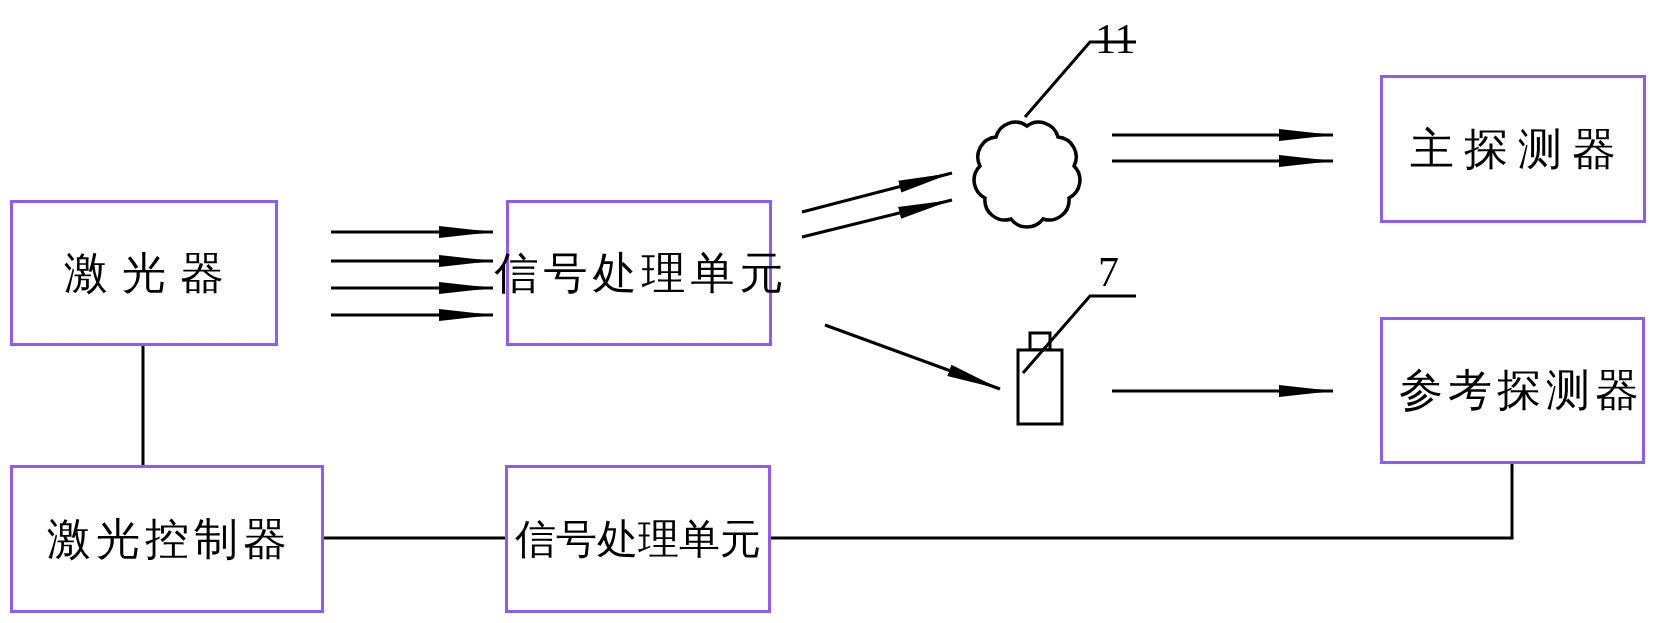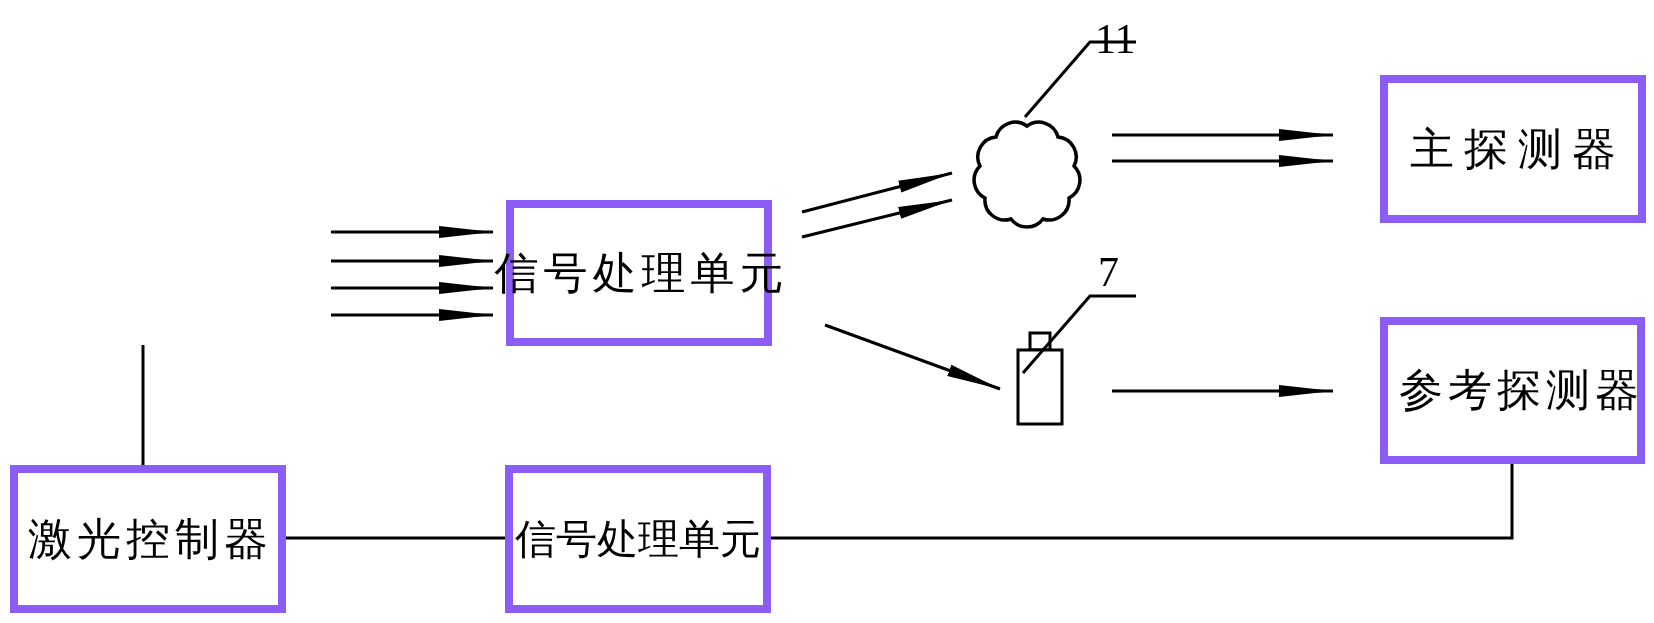--- a/index.html
+++ b/index.html
@@ -16,21 +16,21 @@
     overflow: hidden;
   }
   .layer {
     position: absolute;
     left: 0;
     top: 0;
   }
   .node-box {
     position: absolute;
     box-sizing: border-box;
-    border: 8px solid #8b5cf6;
+    border: 3px solid #8b5cf6;
     background: #ffffff;
     display: flex;
     align-items: center;
     justify-content: center;
     color: #000000;
     font-size: 44px;
     white-space: nowrap;
   }
   .ls-3 { letter-spacing: 14px; text-indent: 14px; }
   .ls-4 { letter-spacing: 10px; text-indent: 10px; }
@@ -97,34 +97,37 @@
       <rect x="1030" y="333" width="20" height="17"></rect>
       <rect x="1018" y="350" width="44" height="74"></rect>
     </g>
 
     <g stroke="#000000" stroke-width="3" fill="none">
       <polyline points="1025,117 1090,42 1136,42"></polyline>
       <polyline points="1023,373 1090,296 1136,296"></polyline>
     </g>
   </svg>
 
+  <div class="node-box ls-3" style="left:10px; top:200px; width:268px; height:146px;">
+    <span>激光器</span>
+  </div>
 
   <div class="node-box ls-5" style="left:506px; top:200px; width:266px; height:146px;">
     <span>信号处理单元</span>
   </div>
 
   <div class="node-box ls-4" style="left:1380px; top:75px; width:266px; height:148px;">
     <span>主探测器</span>
   </div>
 
   <div class="node-box ls-5" style="left:1380px; top:317px; width:265px; height:147px;padding-left:13px;">
     <span>参考探测器</span>
   </div>
 
-  <div class="node-box ls-5" style="left:10px; top:465px; width:276px; height:148px;">
+  <div class="node-box ls-5" style="left:10px; top:465px; width:314px; height:148px;">
     <span>激光控制器</span>
   </div>
 
   <div class="node-box ls-6" style="left:505px; top:465px; width:266px; height:148px;">
     <span>信号处理单元</span>
   </div>
 
   <div class="callout-num" style="left:1095px; top:18px;">11</div>
 
   <div class="callout-num" style="left:1098px; top:251px;">7</div>

